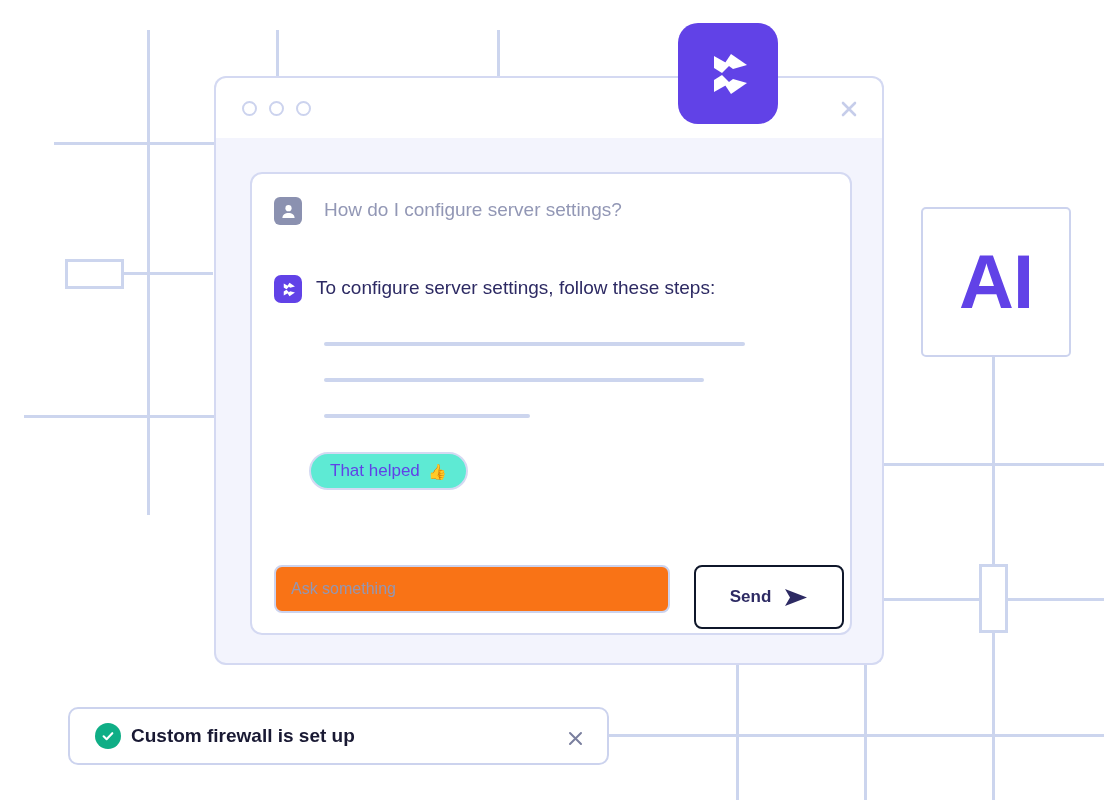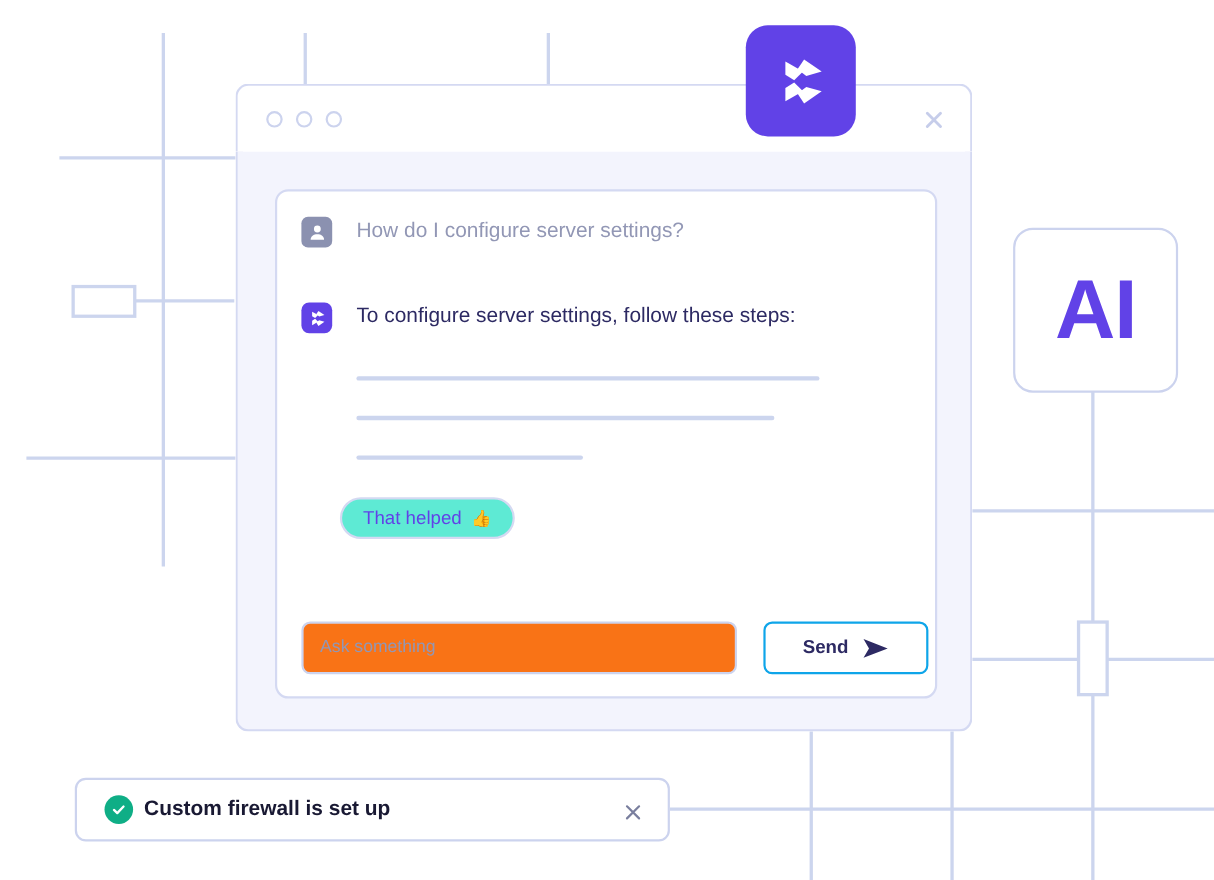--- a/index.html
+++ b/index.html
@@ -27,21 +27,21 @@
 
   
   .ai-badge {
     position: absolute;
     left: 921px;
     top: 207px;
     width: 146px;
     height: 146px;
     background: #ffffff;
     border: 2px solid #ccd3ee;
-    border-radius: 18px;
+    border-radius: 5px;
     z-index: 2;
     display: flex;
     align-items: center;
     justify-content: center;
   }
   .ai-badge-text {
     font-size: 76px;
     font-weight: bold;
     color: #6142e7;
     line-height: 1;
@@ -168,21 +168,21 @@
     margin-top: 1px;
   }
   .msg-text-user {
     margin-left: 22px;
     font-size: 19px;
     color: #9297b5;
     line-height: 28px;
     white-space: nowrap;
   }
   .msg-text-bot {
-    margin-left: 22px;
+    margin-left: 14px;
     font-size: 19px;
     color: #2d2a63;
     line-height: 28px;
     white-space: nowrap;
   }
 
   
   .skeleton-wrap {
     position: absolute;
     left: 72px;
@@ -238,23 +238,23 @@
     padding: 0 15px;
     outline: none;
   }
   .composer-input::placeholder { color: #9297b5; }
 
   .send-button {
     position: absolute;
     left: 442px;
     top: 391px;
     width: 150px;
-    height: 48px;
-    background: #ffffff;
-    border: 2px solid #0ea5e9;
+    height: 64px;
+    background: #ffffff;
+    border: 2px solid #0f172a;
     border-radius: 8px;
     box-sizing: border-box;
     display: flex;
     align-items: center;
     justify-content: center;
     gap: 13px;
     cursor: pointer;
   }
   .send-button-label {
     font-size: 17px;

